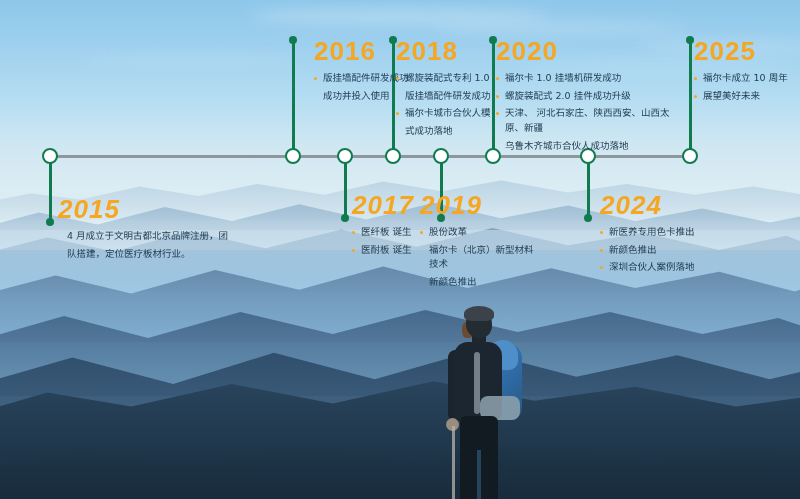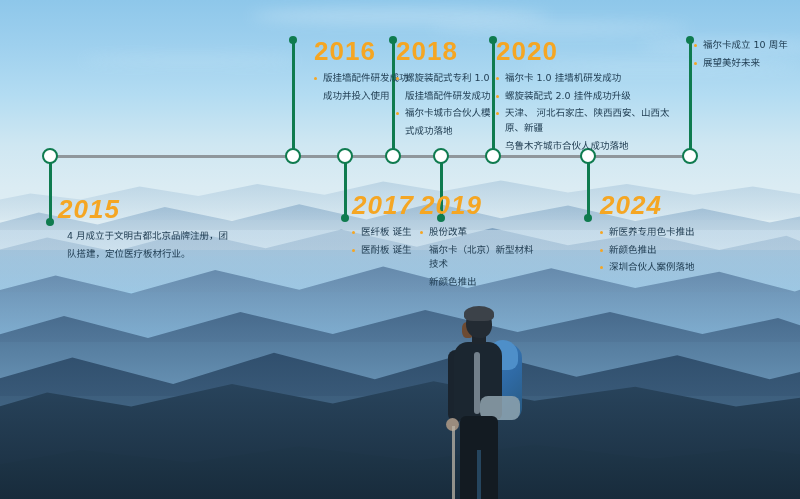--- a/index.html
+++ b/index.html
@@ -344,19 +344,20 @@
   <div class="card below" style="left:600px; top:192px; width:126px;">
     <div class="year">2024</div>
     <ul class="bullets">
       <li>新医养专用色卡推出</li>
       <li>新颜色推出</li>
       <li>深圳合伙人案例落地</li>
     </ul>
   </div>
 
   <div class="card above" style="left:694px; top:38px; width:104px;">
+    <div class="year">2025</div>
     <ul class="bullets">
       <li>福尔卡成立 10 周年</li>
       <li>展望美好未来</li>
     </ul>
   </div>
 
 </div>
 
 </body></html>

